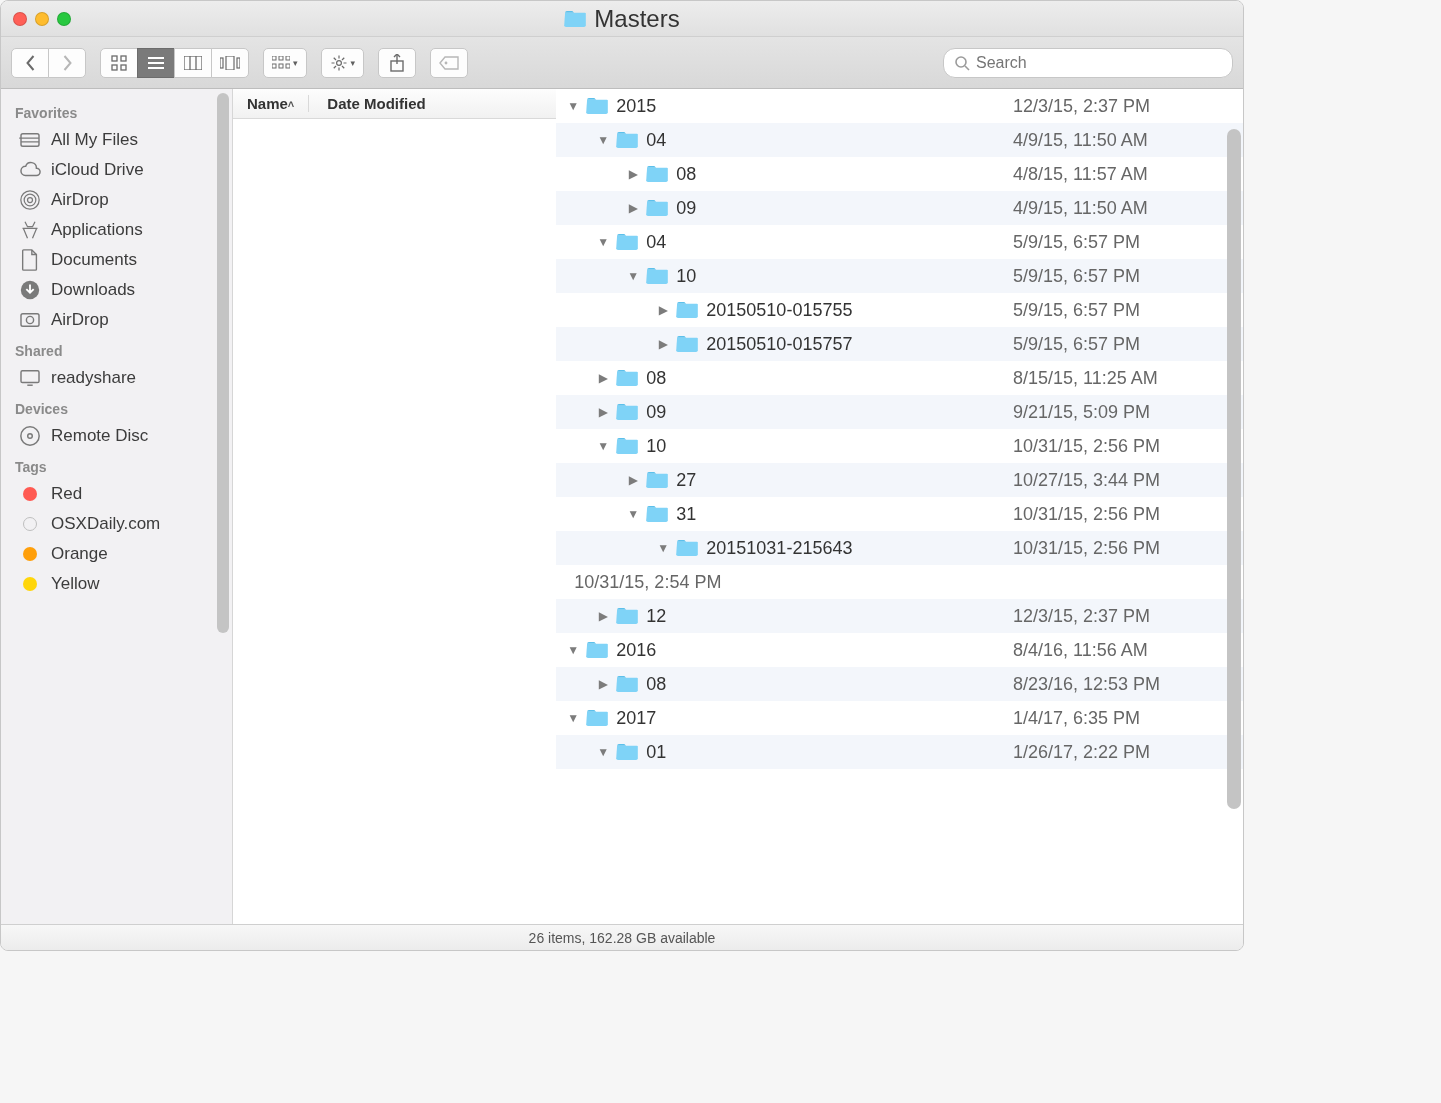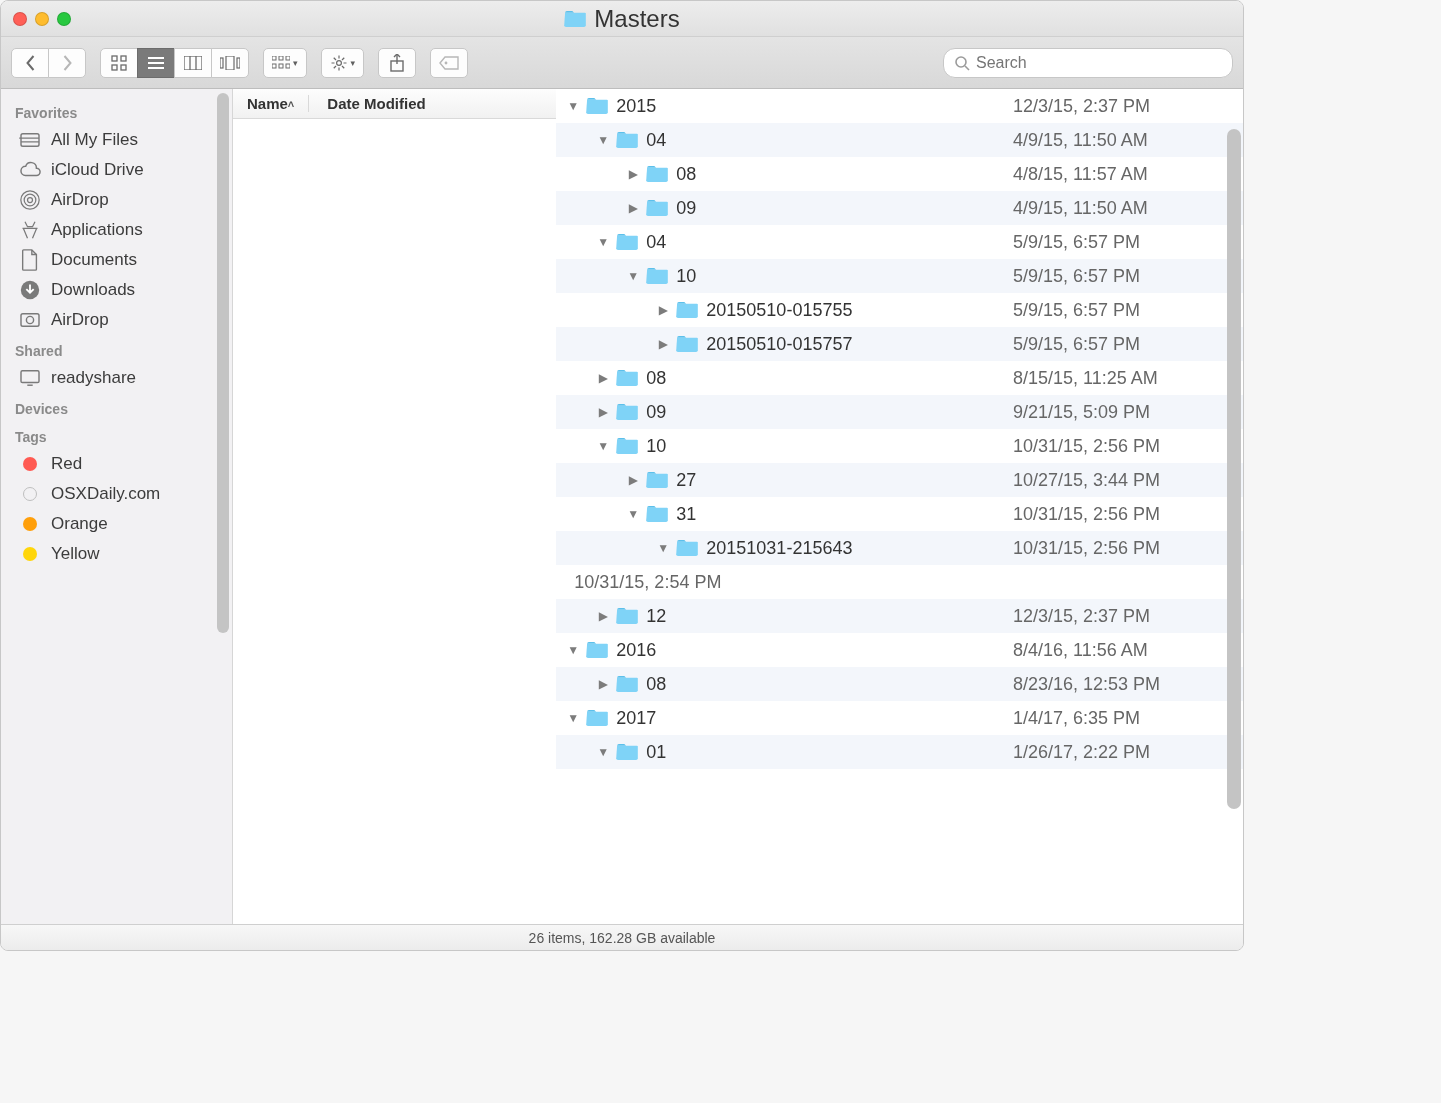--- a/index.html
+++ b/index.html
@@ -302,20 +302,29 @@
       <div class="sb-item">
         <span class="sb-ic">
           <svg width="22" height="18" viewBox="0 0 24 20">
             <rect x="2" y="2" width="20" height="13" rx="1.5" fill="none" stroke="#7a7a7a" stroke-width="1.6"></rect>
             <line x1="9" y1="18" x2="15" y2="18" stroke="#7a7a7a" stroke-width="1.6"></line>
           </svg>
         </span>
         <span>readyshare</span>
       </div>
       <div class="sb-heading">Devices</div>
+      <div class="sb-item">
+        <span class="sb-ic">
+          <svg width="22" height="22" viewBox="0 0 24 24">
+            <circle cx="12" cy="12" r="10" fill="none" stroke="#7a7a7a" stroke-width="1.6"></circle>
+            <circle cx="12" cy="12" r="2.5" fill="none" stroke="#7a7a7a" stroke-width="1.6"></circle>
+          </svg>
+        </span>
+        <span>Remote Disc</span>
+      </div>
       <div class="sb-heading">Tags</div>
       <div class="sb-item">
         <span class="sb-ic">
           <span class="sb-tag-dot" style="background: rgb(255, 90, 82);"></span>
         </span>
         <span>Red</span>
       </div>
       <div class="sb-item">
         <span class="sb-ic">
           <span class="sb-tag-dot" style="background: transparent; border: 1.5px solid rgb(191, 191, 191);"></span>

